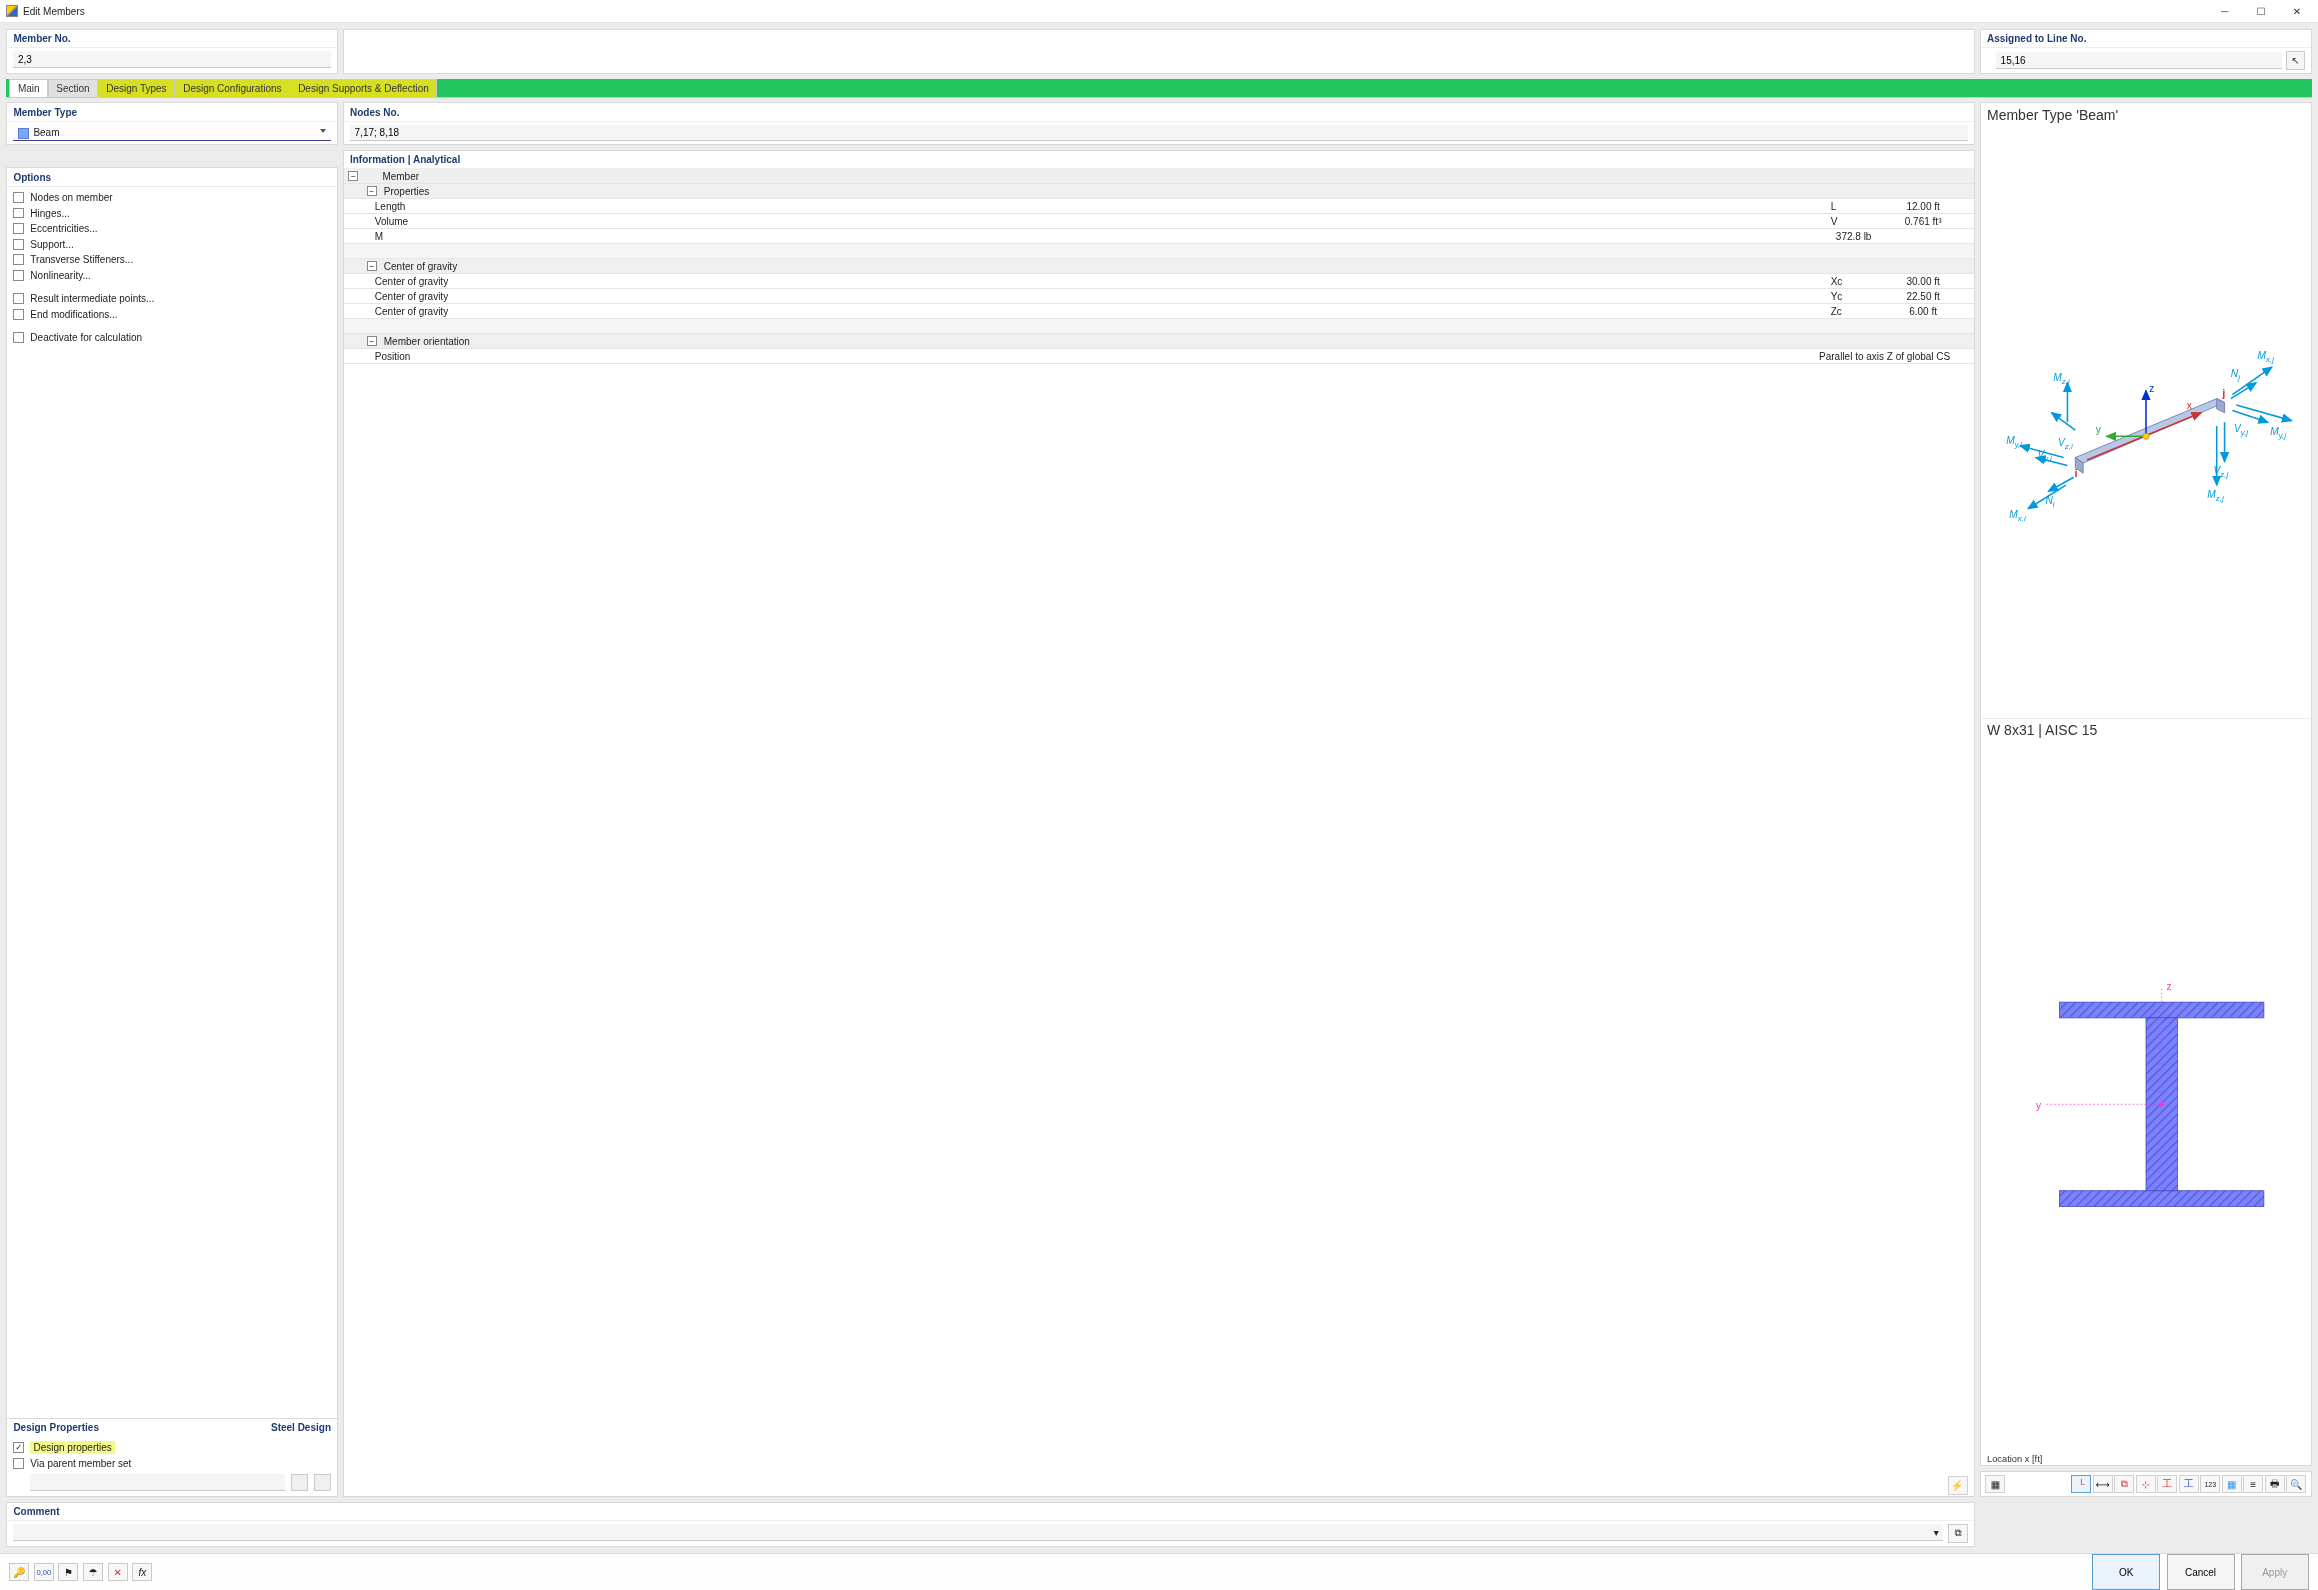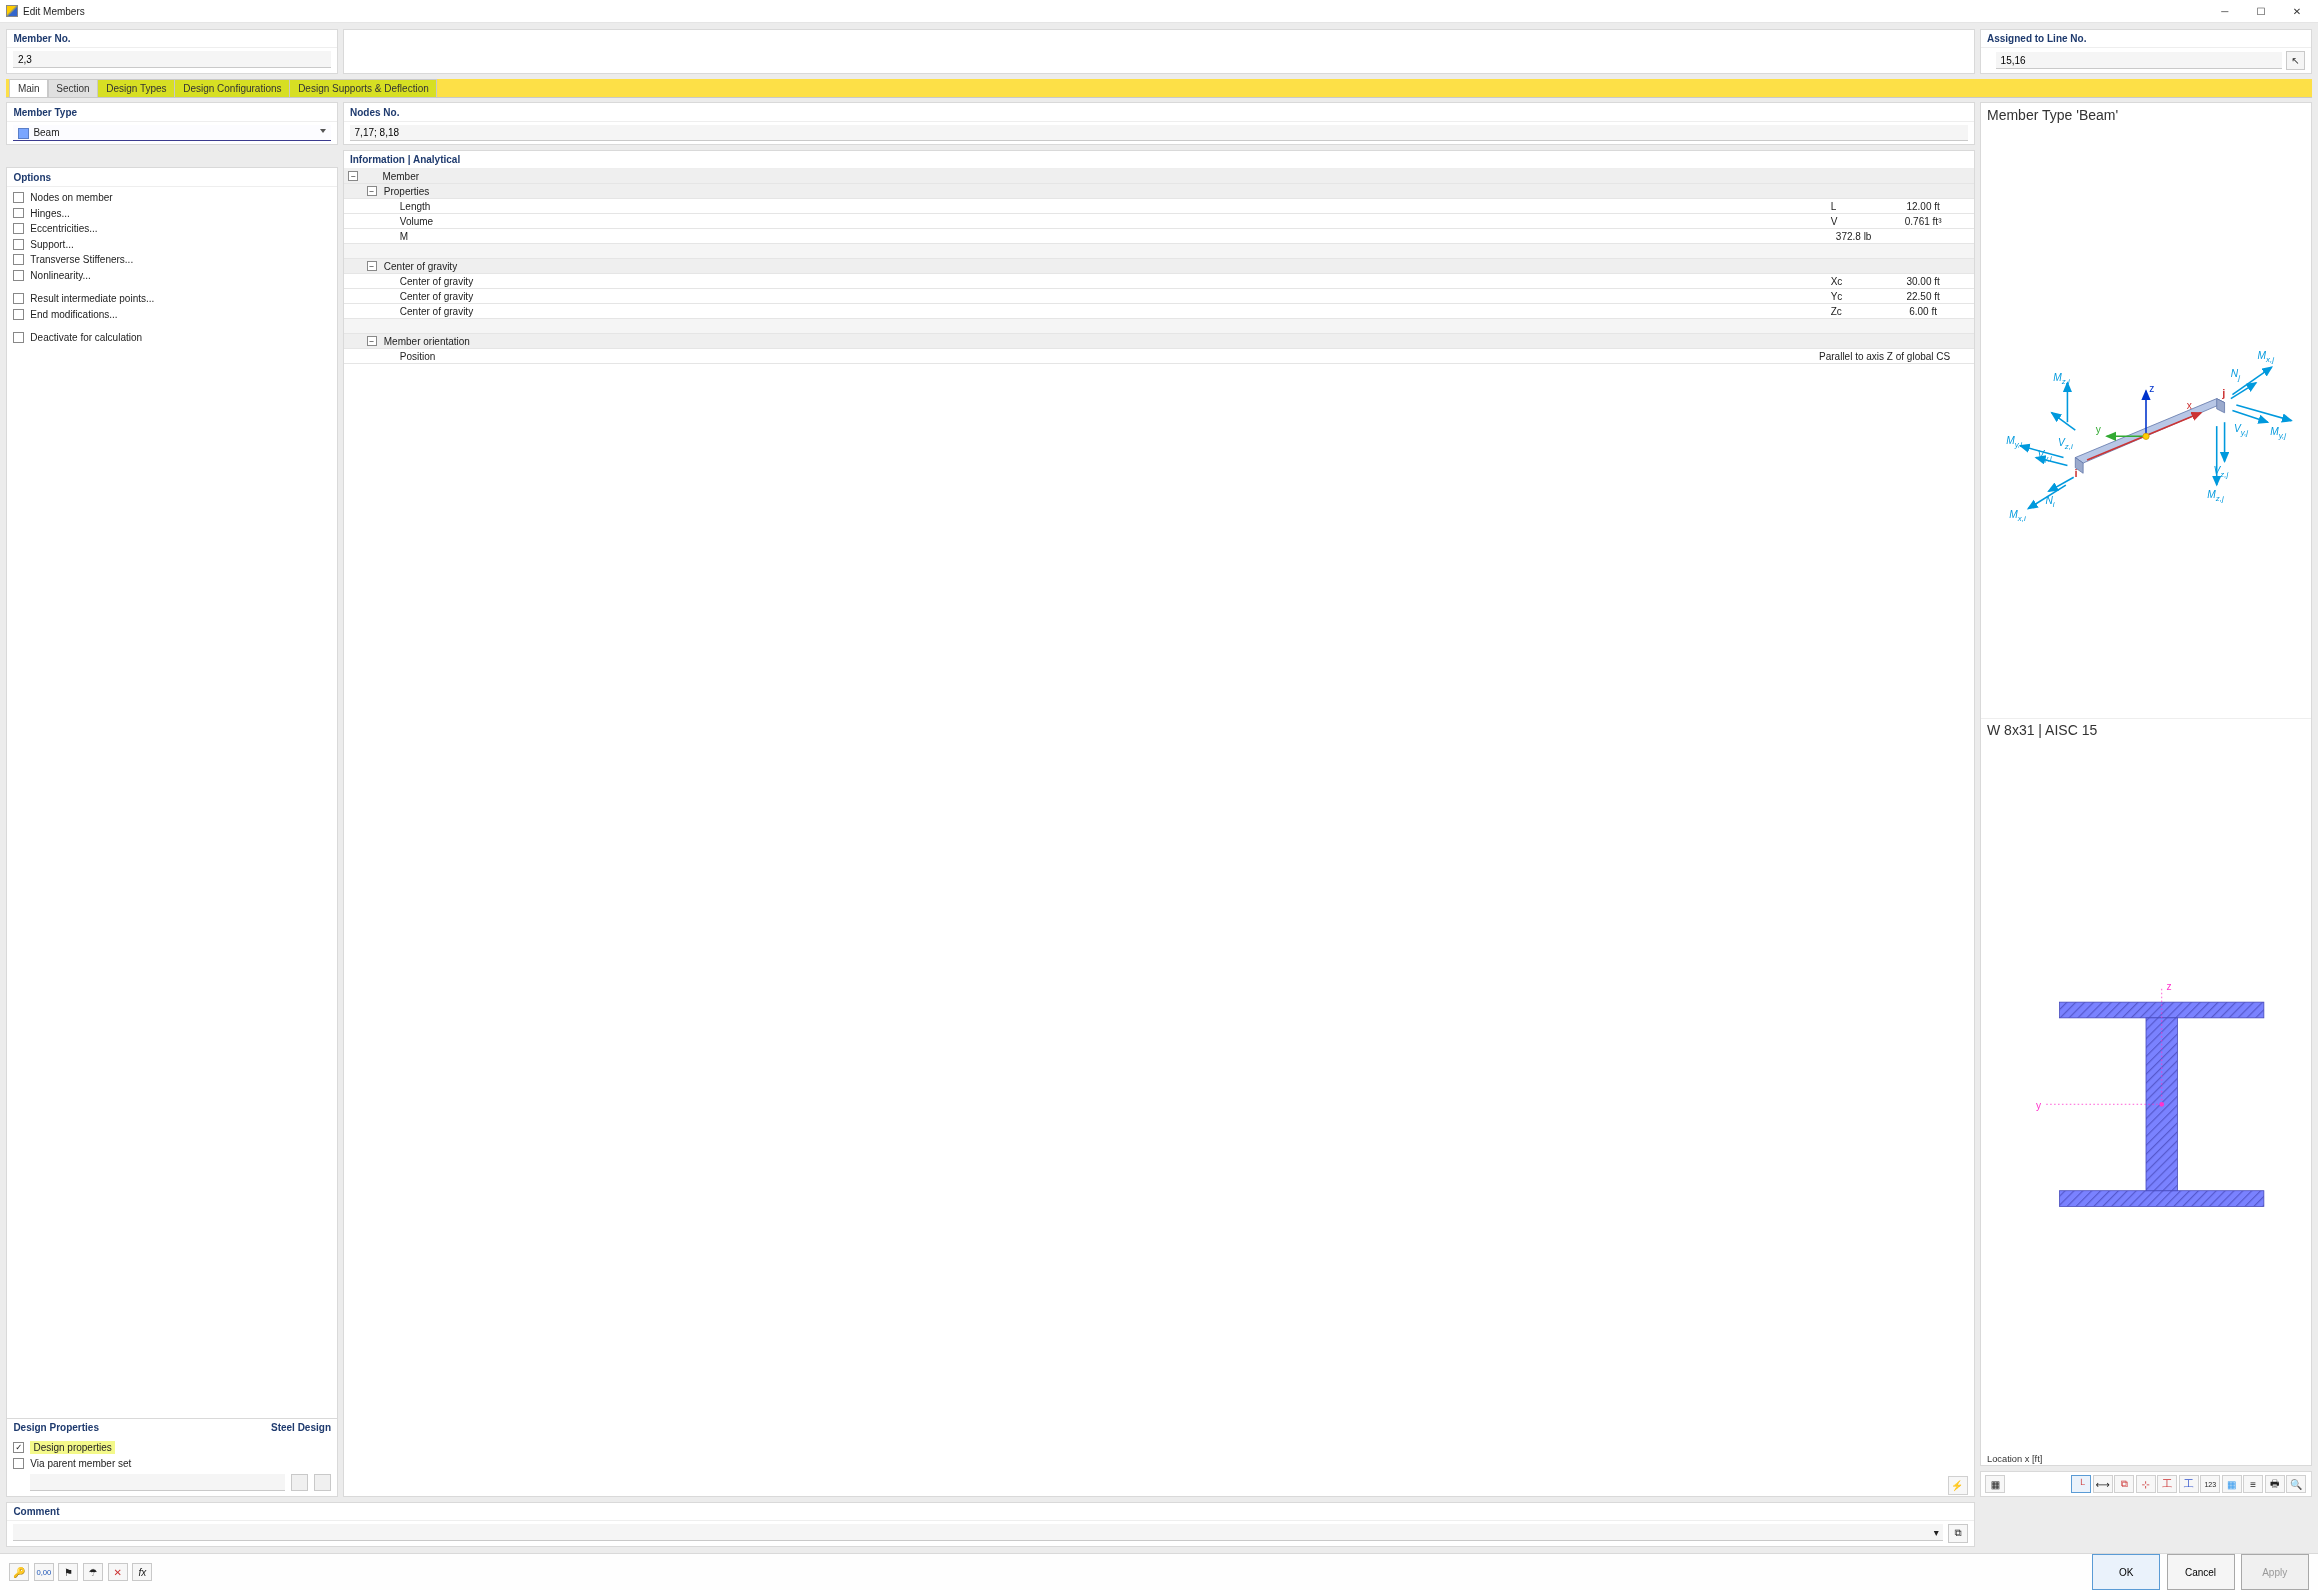--- a/index.html
+++ b/index.html
@@ -76,21 +76,21 @@
   .select-caret {
     position:absolute; right:4.6px; top:4.6px; width:0; height:0;
     border-left:3.9px solid transparent; border-right:3.9px solid transparent; border-top:4.6px solid #555;
   }
 
   
   .tabs-row {
     grid-column: 1 / 4;
     display: flex;
     align-items: flex-end;
-    background: #fde047;
+    background: #22c55e;
     border-bottom: 0.8px solid #c9c9c9;
     gap: 0;
     padding-left: 3.1px;
   }
   .tab {
     padding: 3.1px 7.7px;
     font-size: 10px;
     background: #e0e0e0;
     border: 0.8px solid #c9c9c9;
     border-bottom: none;
@@ -128,21 +128,21 @@
   .tree { font-size:10px; }
   .tree .node-row {
     display:grid;
     grid-template-columns: 17px 17px 1fr 46px 93px;
     align-items:center;
     padding:1.5px 4.6px;
     background:#efefef;
     border-bottom:0.8px solid #e5e5e5;
   }
   .tree .node-row.indent1 { padding-left: 23px; grid-template-columns: 17px 1fr 46px 93px; }
-  .tree .node-row.leaf { padding-left: 56px; grid-template-columns: 1fr 46px 93px; background:#fff; }
+  .tree .node-row.leaf { padding-left: 31px; grid-template-columns: 1fr 46px 93px; background:#fff; }
   .tree .toggler {
     width:10px; height:10px; border:0.8px solid #888; display:inline-flex; align-items:center; justify-content:center; font-size:8.5px; line-height:1; background:#fff;
   }
   .val-col { text-align:left; }
   .val-right { text-align:center; }
 
   
   .preview {
     flex:1; display:flex; flex-direction:column; background:#fff; border:0.8px solid #d9d9d9;
   }

